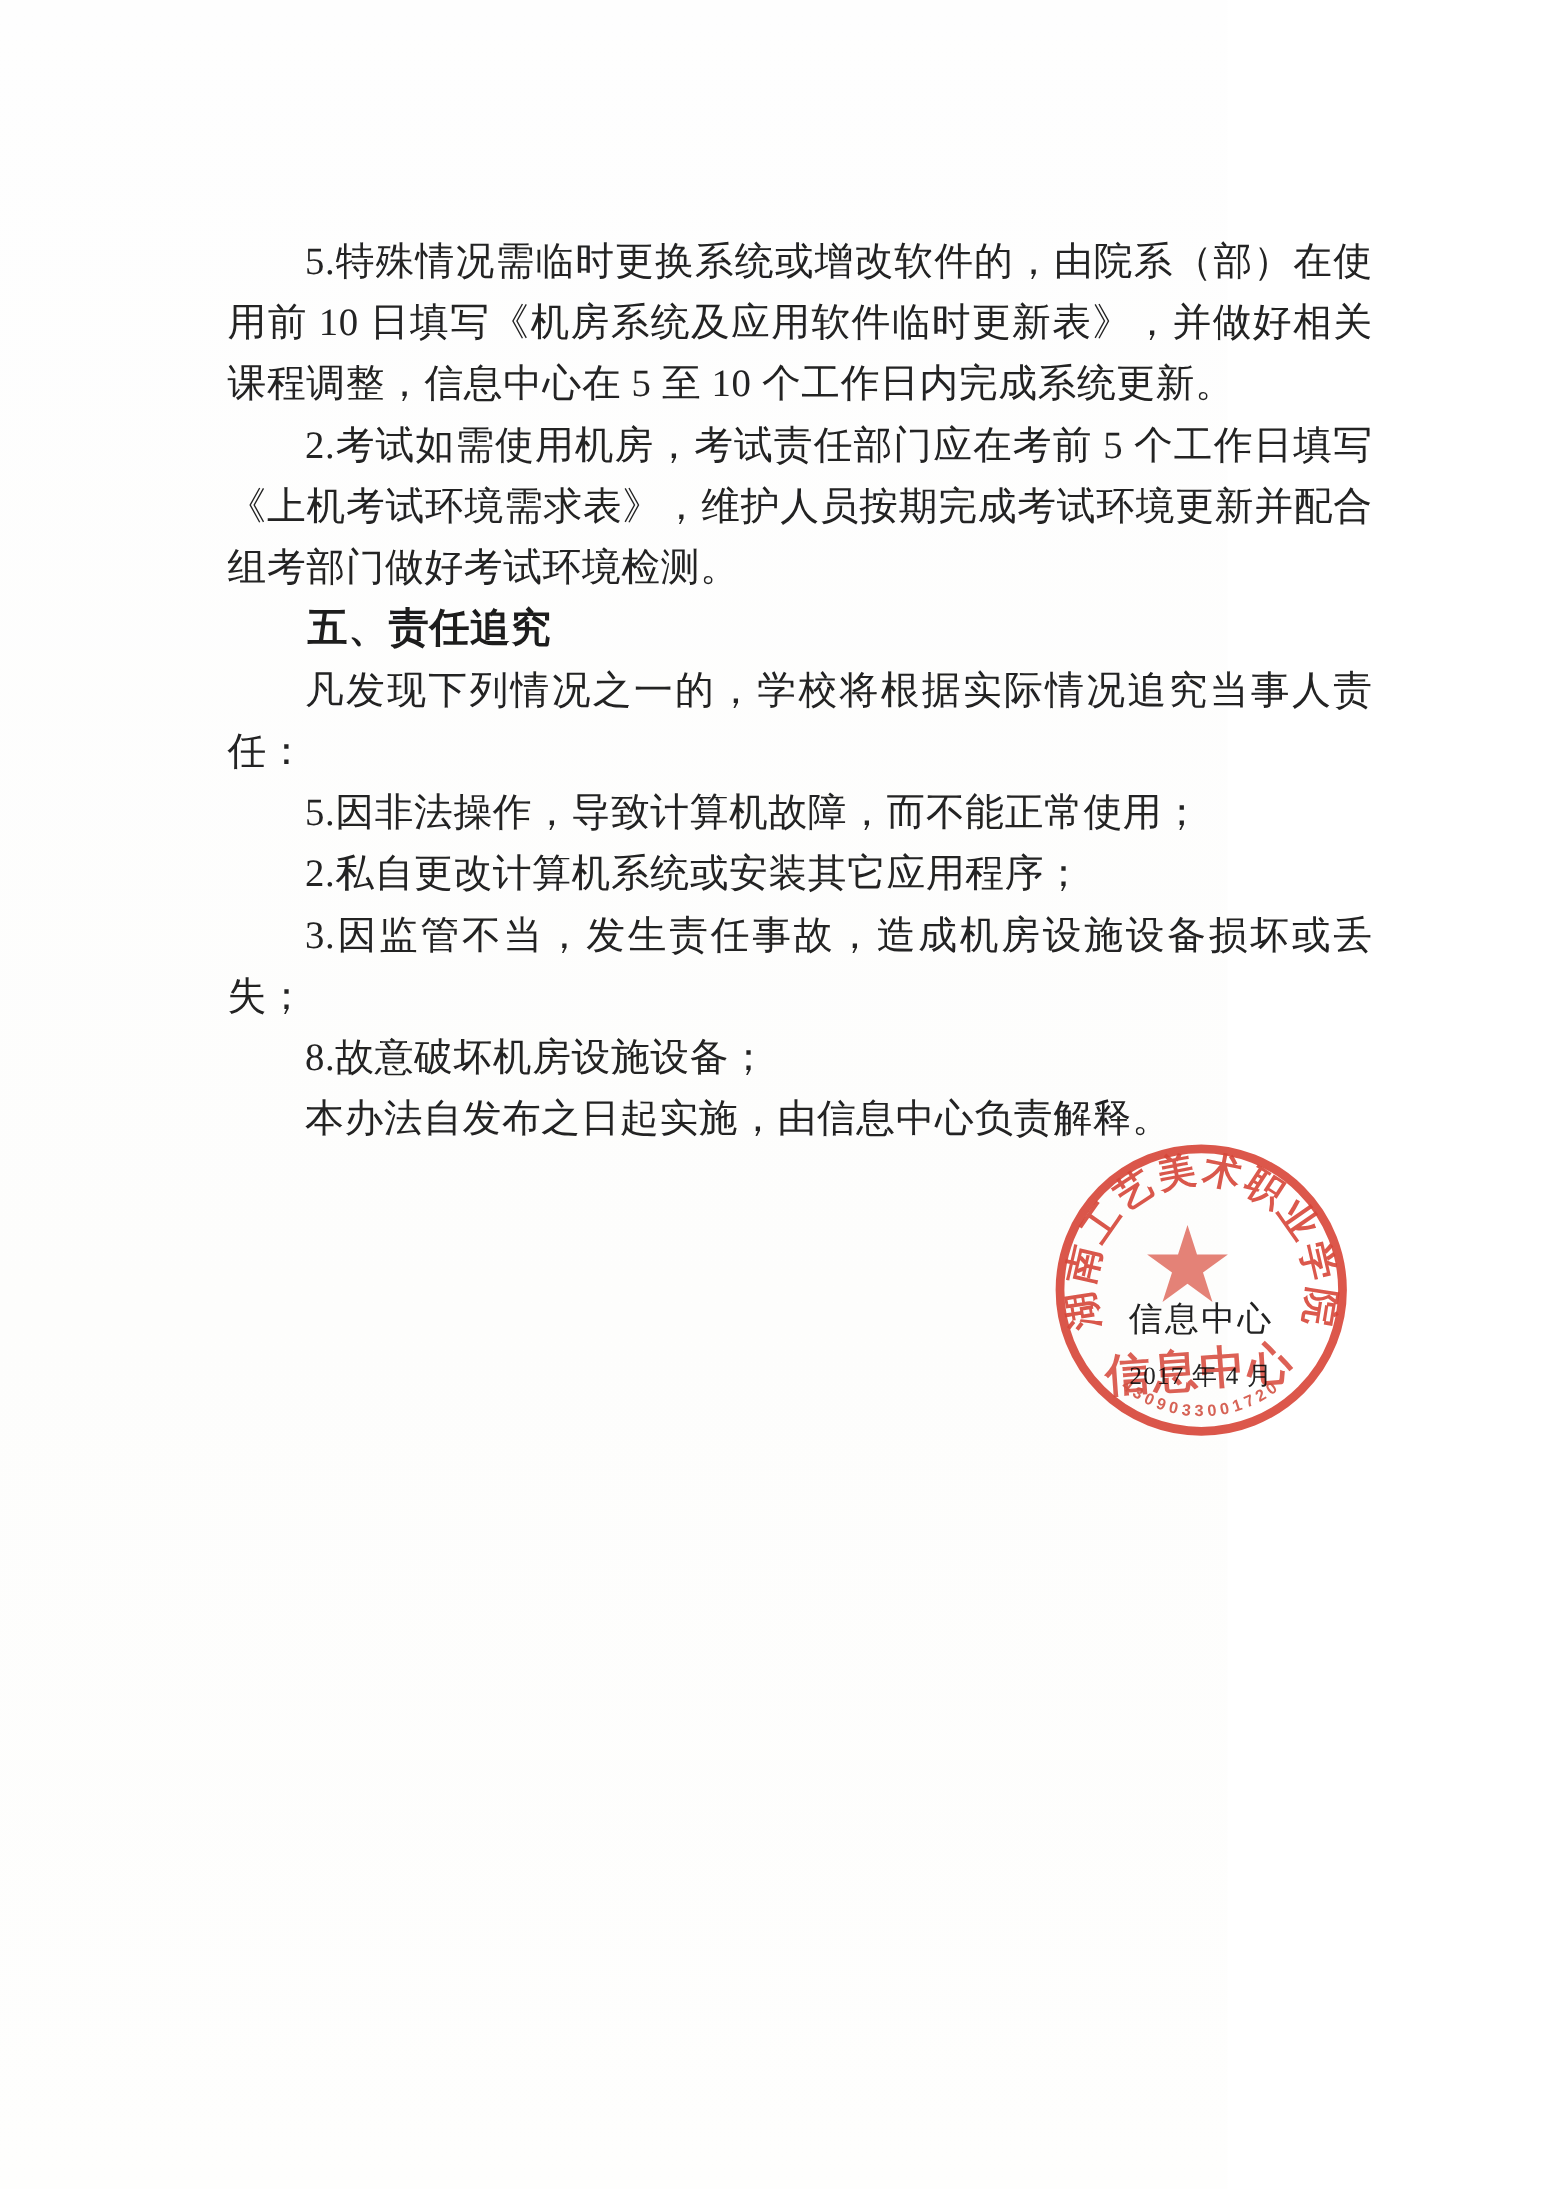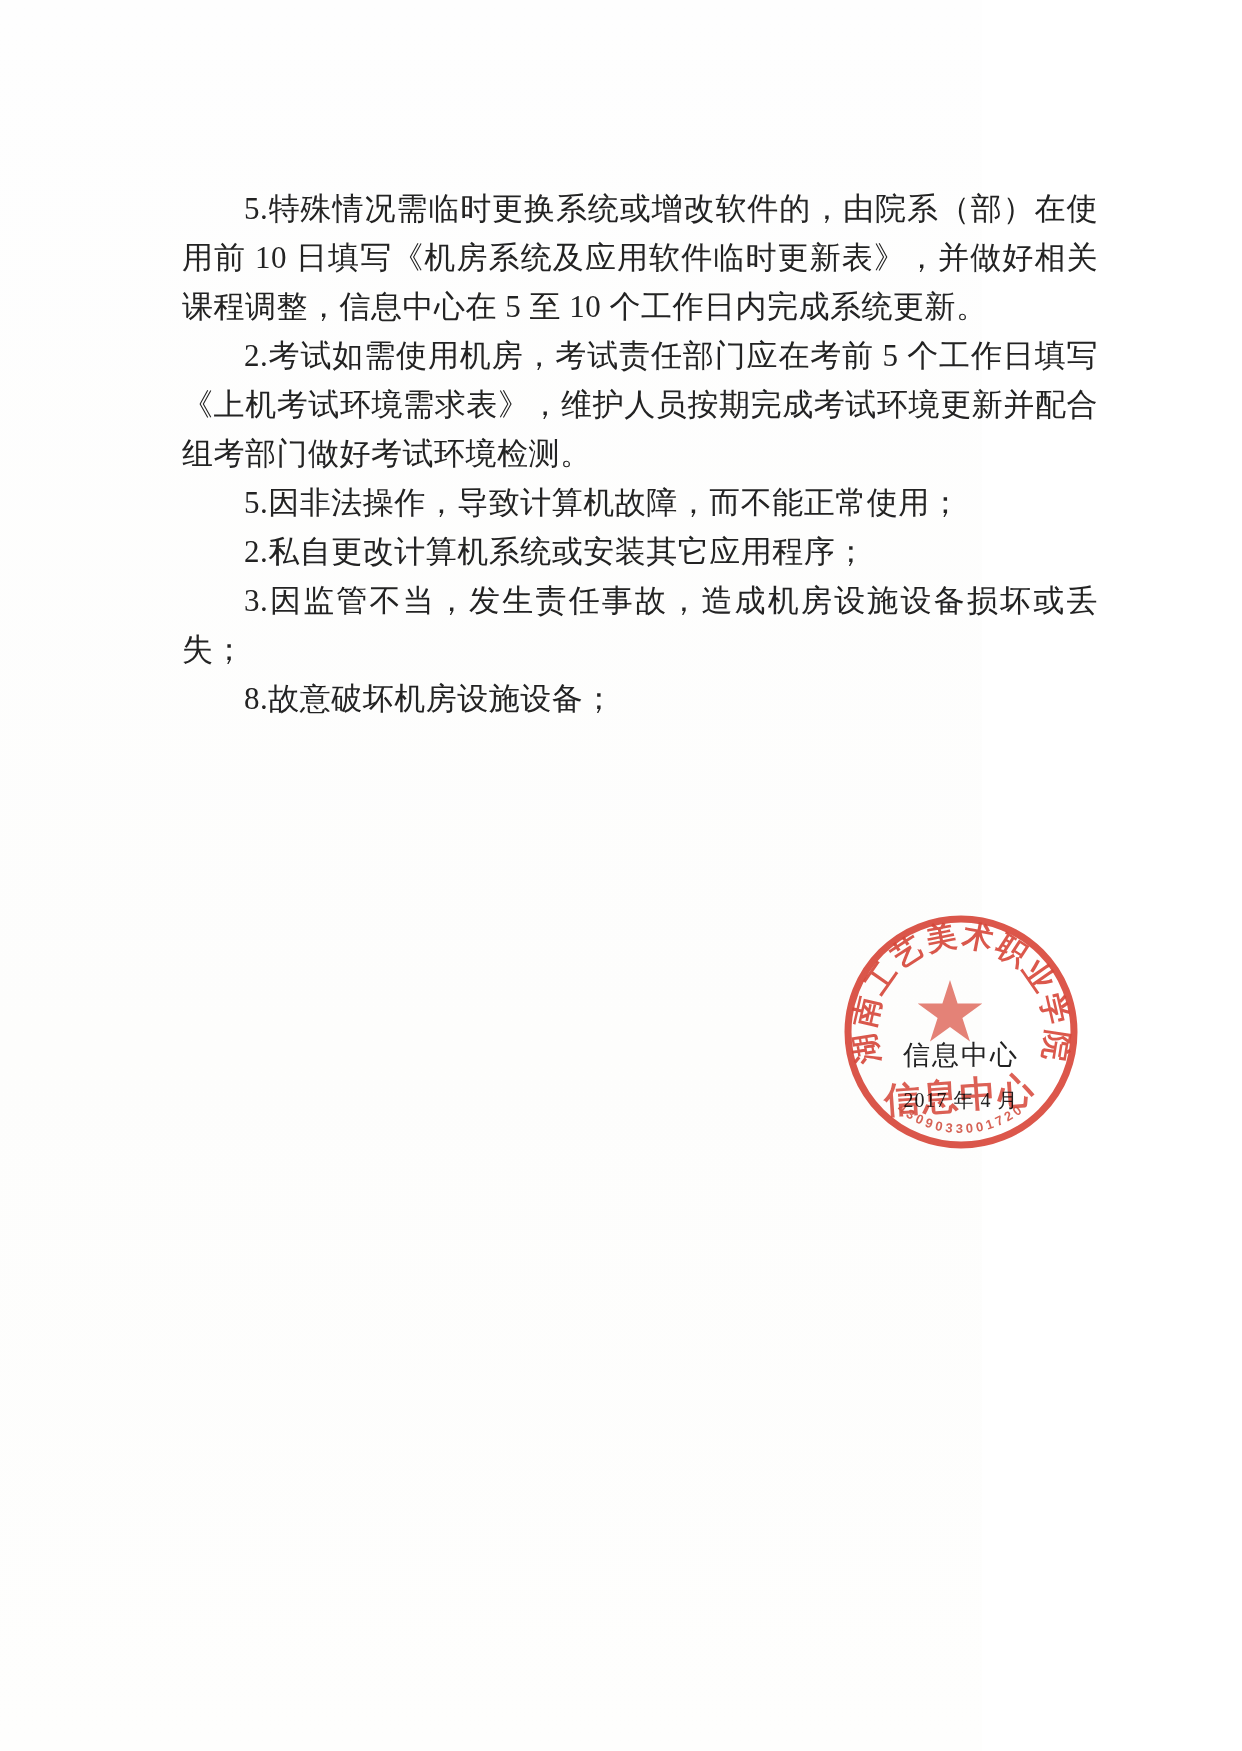--- a/index.html
+++ b/index.html
@@ -53,24 +53,27 @@
   }
 </style>
 </head>
 <body>
 
 <div class="page">
 
   <div class="content">
     <p class="para">5.特殊情况需临时更换系统或增改软件的，由院系（部）在使用前 10 日填写《机房系统及应用软件临时更新表》，并做好相关课程调整，信息中心在 5 至 10 个工作日内完成系统更新。</p>
     <p class="para">2.考试如需使用机房，考试责任部门应在考前 5 个工作日填写《上机考试环境需求表》，维护人员按期完成考试环境更新并配合组考部门做好考试环境检测。</p>
+    <p class="heading">五、责任追究</p>
+    <p class="para">凡发现下列情况之一的，学校将根据实际情况追究当事人责任：</p>
     <p class="item">5.因非法操作，导致计算机故障，而不能正常使用；</p>
     <p class="item">2.私自更改计算机系统或安装其它应用程序；</p>
     <p class="item">3.因监管不当，发生责任事故，造成机房设施设备损坏或丢失；</p>
     <p class="item">8.故意破坏机房设施设备；</p>
+    <p class="para">本办法自发布之日起实施，由信息中心负责解释。</p>
   </div>
 
   <div class="signature sig-dept">信息中心</div>
   <div class="signature sig-date">2017 年 4 月</div>
 
   <svg class="seal" viewBox="0 0 280 280" xmlns="http://www.w3.org/2000/svg">
     <defs>
       <path id="arcTop" d="M 59.2 169.4 A 86 86 0 1 1 220.8 169.4" fill="none"></path>
       <path id="arcBottom" d="M 52.5 190.5 A 101 101 0 0 0 227.5 190.5" fill="none"></path>
     </defs>

